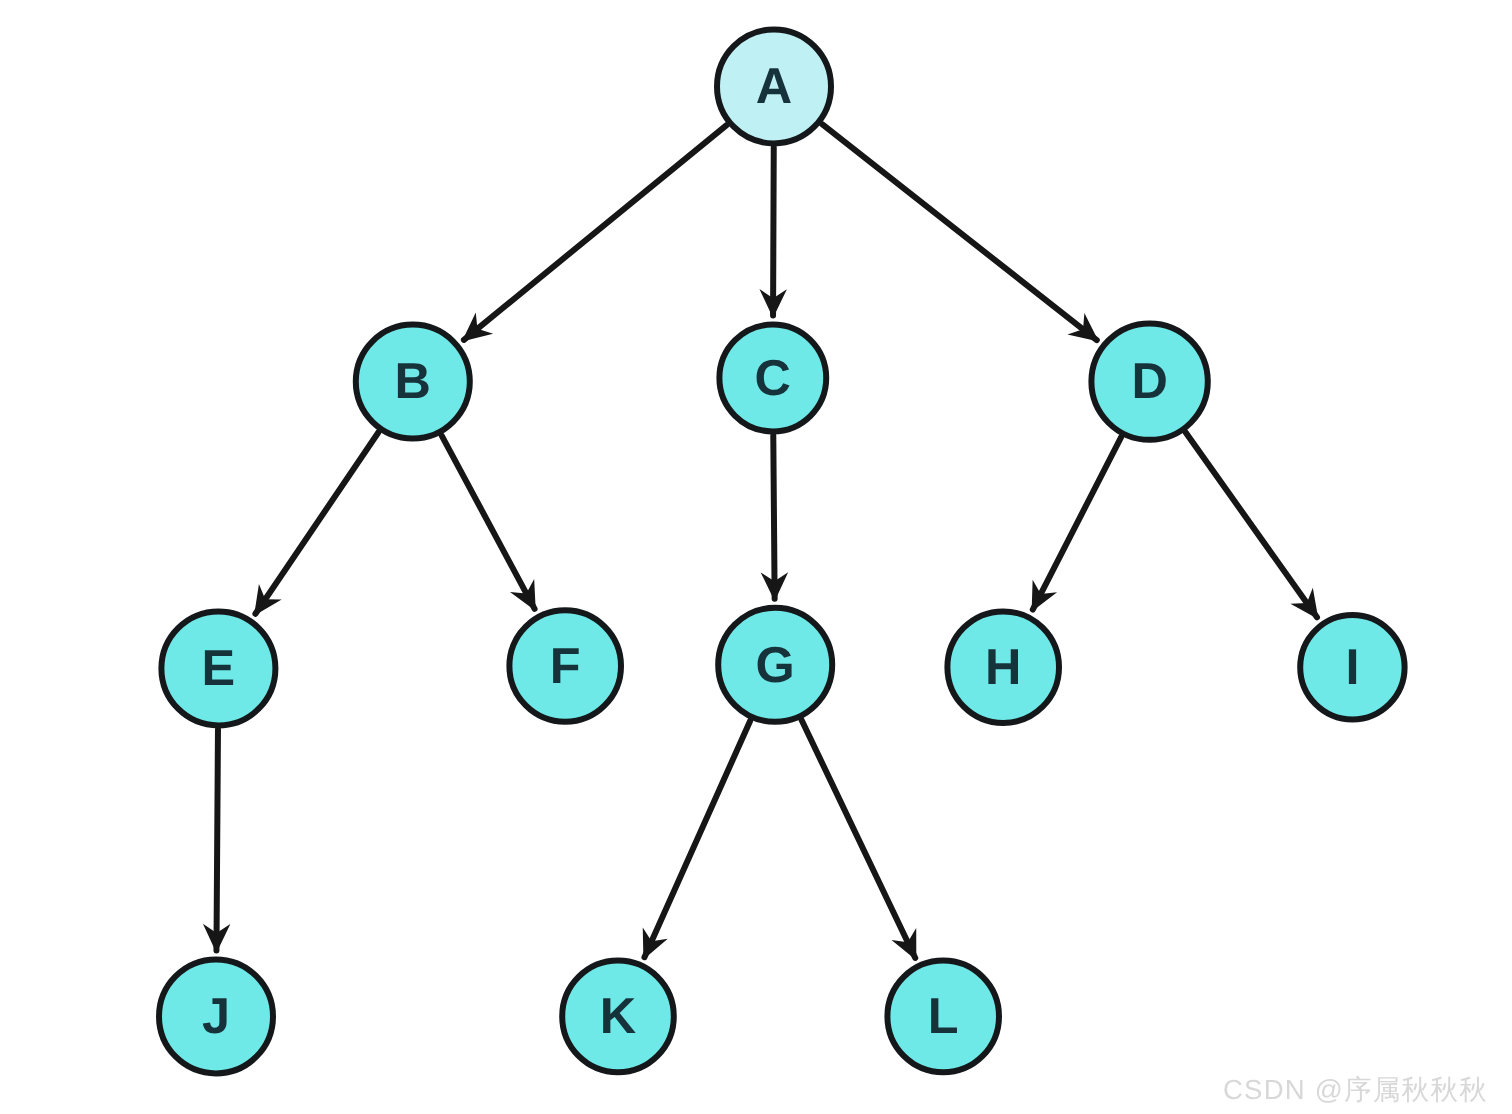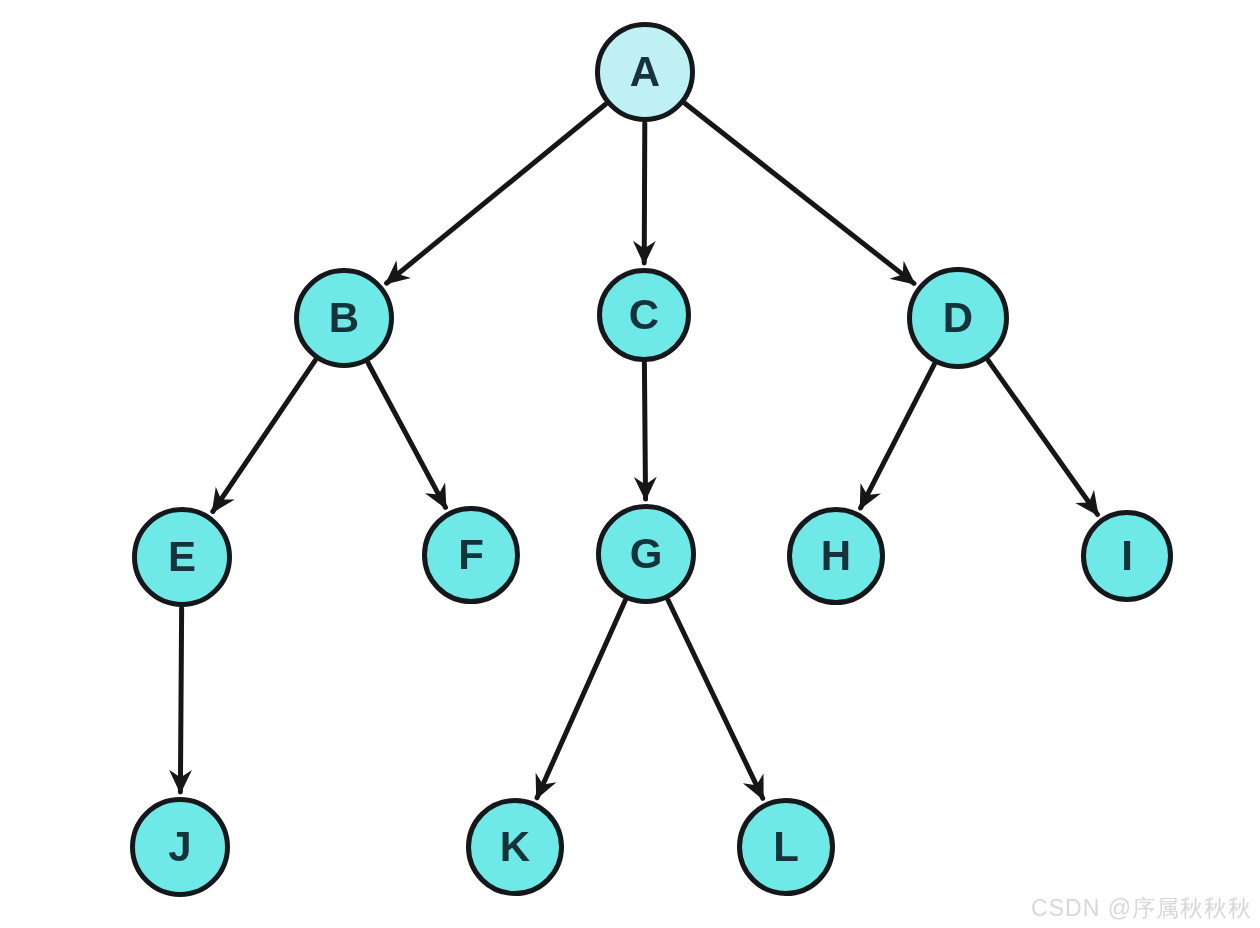--- a/index.html
+++ b/index.html
@@ -37,21 +37,21 @@
     display: flex;
     align-items: center;
     justify-content: center;
     font-weight: bold;
     font-size: 42px;
     line-height: 1;
     user-select: none;
   }
   .watermark {
     position: absolute;
-    right: 8px;
+    right: 20px;
     bottom: 4px;
     font-size: 23px;
     letter-spacing: 1px;
     white-space: nowrap;
   }
 </style>
 </head>
 <body>
 
 <div class="stage" style="background: rgb(255, 255, 255);">

